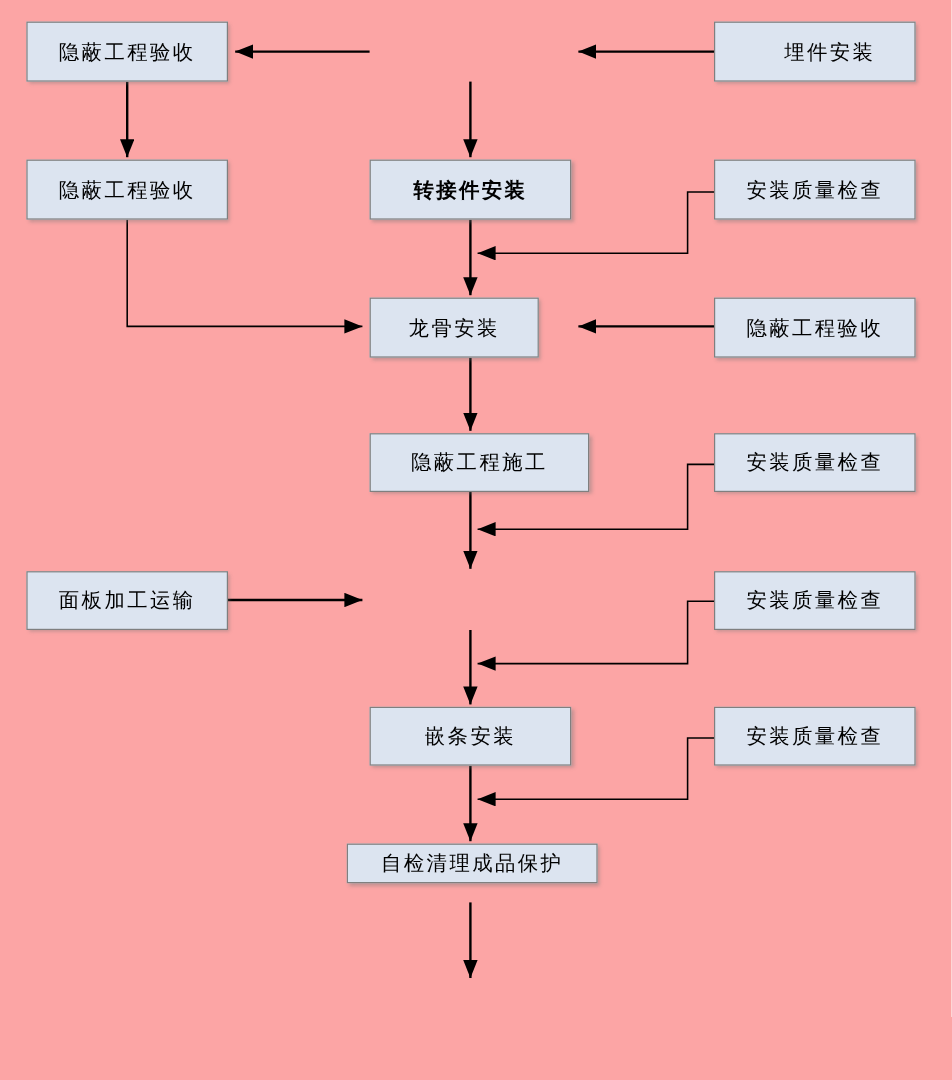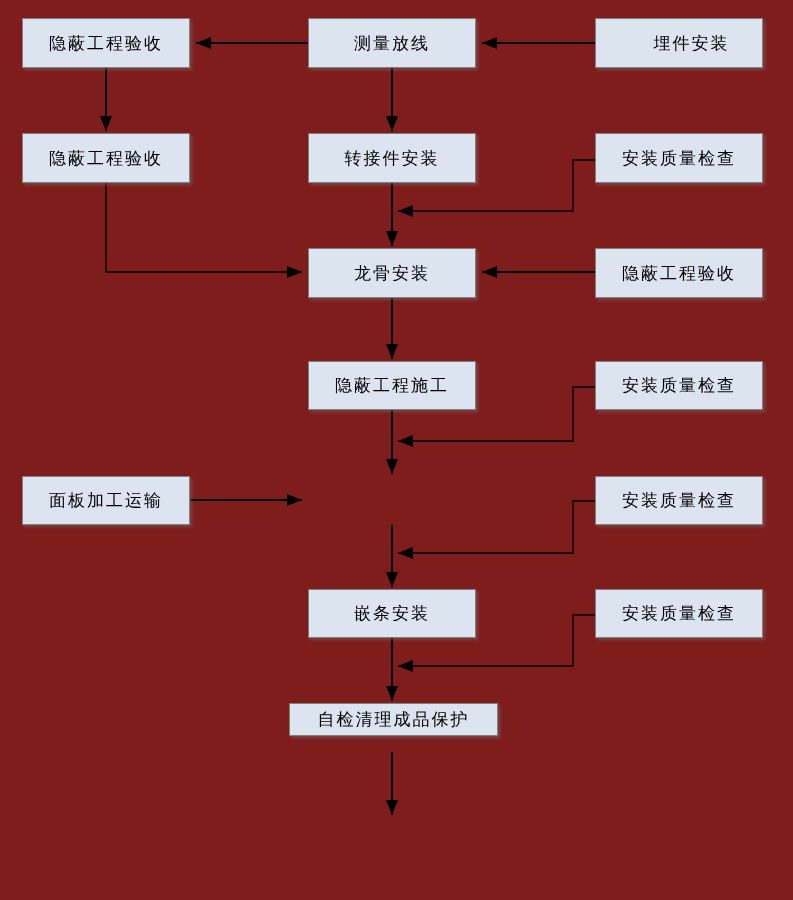--- a/index.html
+++ b/index.html
@@ -5,21 +5,21 @@
   html, body {
     margin: 0;
     padding: 0;
     background: #ffffff;
     font-family: "Liberation Sans", "DejaVu Sans", sans-serif;
   }
   .canvas {
     position: relative;
     width: 793px;
     height: 900px;
-    background: #7f1d1d;
+    background: #fca5a5;
     overflow: hidden;
   }
   .edges-layer {
     position: absolute;
     left: 0;
     top: 0;
     width: 793px;
     height: 900px;
   }
   .node {
@@ -64,35 +64,34 @@
       <path d="M595,501 L573,501 L573,553 L398,553" stroke-width="1.3" marker-end="url(#arr)"></path>
       <path d="M392,525 L392,587" stroke-width="2" marker-end="url(#arr)"></path>
       <path d="M595,615 L573,615 L573,666 L398,666" stroke-width="1.3" marker-end="url(#arr)"></path>
       <path d="M392,638 L392,701" stroke-width="2" marker-end="url(#arr)"></path>
       <path d="M392,752 L392,815" stroke-width="2" marker-end="url(#arr)"></path>
     </g>
   </svg>
 
   <div class="node" style="left:22px;  top:18px;  width:168px; height:50px;">隐蔽工程验收</div>
 
-  <div class="node" style="left:308px; top:18px;  width:168px; height:50px;">测量放线</div>
 
   <div class="node" style="left:595px; top:18px;  width:168px; height:50px;padding-left:25px;">埋件安装</div>
 
   <div class="node" style="left:22px;  top:133px; width:168px; height:50px;">隐蔽工程验收</div>
 
-  <div class="node" style="left:308px; top:133px; width:168px; height:50px;">转接件安装</div>
+  <div class="node" style="left:308px; top:133px; width:168px; height:50px;font-weight:bold;">转接件安装</div>
 
   <div class="node" style="left:595px; top:133px; width:168px; height:50px;">安装质量检查</div>
 
-  <div class="node" style="left:308px; top:248px; width:168px; height:50px;">龙骨安装</div>
+  <div class="node" style="left:308px; top:248px; width:141px; height:50px;">龙骨安装</div>
 
   <div class="node" style="left:595px; top:248px; width:168px; height:50px;">隐蔽工程验收</div>
 
-  <div class="node" style="left:308px; top:361px; width:168px; height:49px;">隐蔽工程施工</div>
+  <div class="node" style="left:308px; top:361px; width:183px; height:49px;">隐蔽工程施工</div>
 
   <div class="node" style="left:595px; top:361px; width:168px; height:49px;">安装质量检查</div>
 
   <div class="node" style="left:22px;  top:476px; width:168px; height:49px;">面板加工运输</div>
 
 
   <div class="node" style="left:595px; top:476px; width:168px; height:49px;">安装质量检查</div>
 
   <div class="node" style="left:308px; top:589px; width:168px; height:49px;text-align:center;">嵌条安装</div>
 

